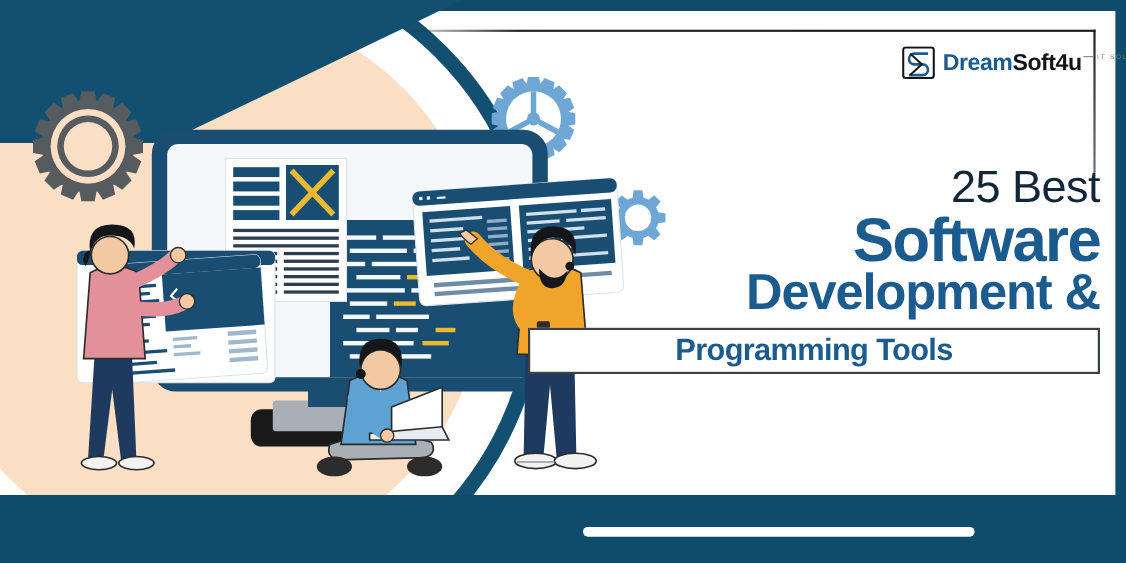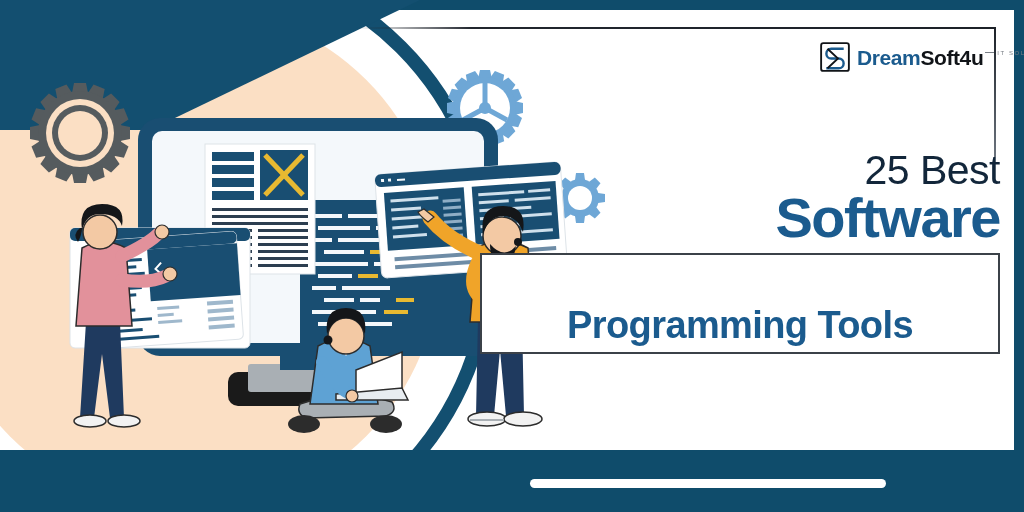--- a/index.html
+++ b/index.html
@@ -94,22 +94,22 @@
   }
   .line-3{
     font-size:46px;font-weight:bold;line-height:1.05;letter-spacing:-1px;
     color:#1B5B8E;margin-top:-4px;
   }
   .line-4-box{
     margin-top:8px;border:2px solid #3b4148;background:#ffffff;
     padding:3px 10px 6px 10px;display:block;
   }
   .line-4{
-    font-size:38px;font-weight:bold;line-height:1.05;letter-spacing:-.6px;
-    color:#1B5B8E;text-align:center;margin-top:48px;
+    font-size:28px;font-weight:bold;line-height:1.05;letter-spacing:-.6px;
+    color:#1B5B8E;text-align:center;
   }
 
   
   .bottom-pill{
     position:absolute;left:530px;bottom:24px;width:356px;height:9px;
     background:#ffffff;border-radius:6px;
   }
 
   
   .illus{position:absolute;left:0;top:0;width:660px;height:512px;}
@@ -451,20 +451,21 @@
       <span class="logo-tag"><i class="logo-dash"></i><span>IT SOLUTIONS SIMPLIFIED</span></span>
     </span>
   </div>
 
   <div class="headline">
     <div class="line-1">
       <span class="l1-num">25</span>
       <span class="l1-best">Best</span>
     </div>
     <div class="line-2">Software</div>
+    <div class="line-3">Development &amp;</div>
     <div class="line-4-box">
       <div class="line-4">Programming Tools</div>
     </div>
   </div>
 
   <div class="bottom-pill"></div>
 
 </div>
 
 </body></html>

